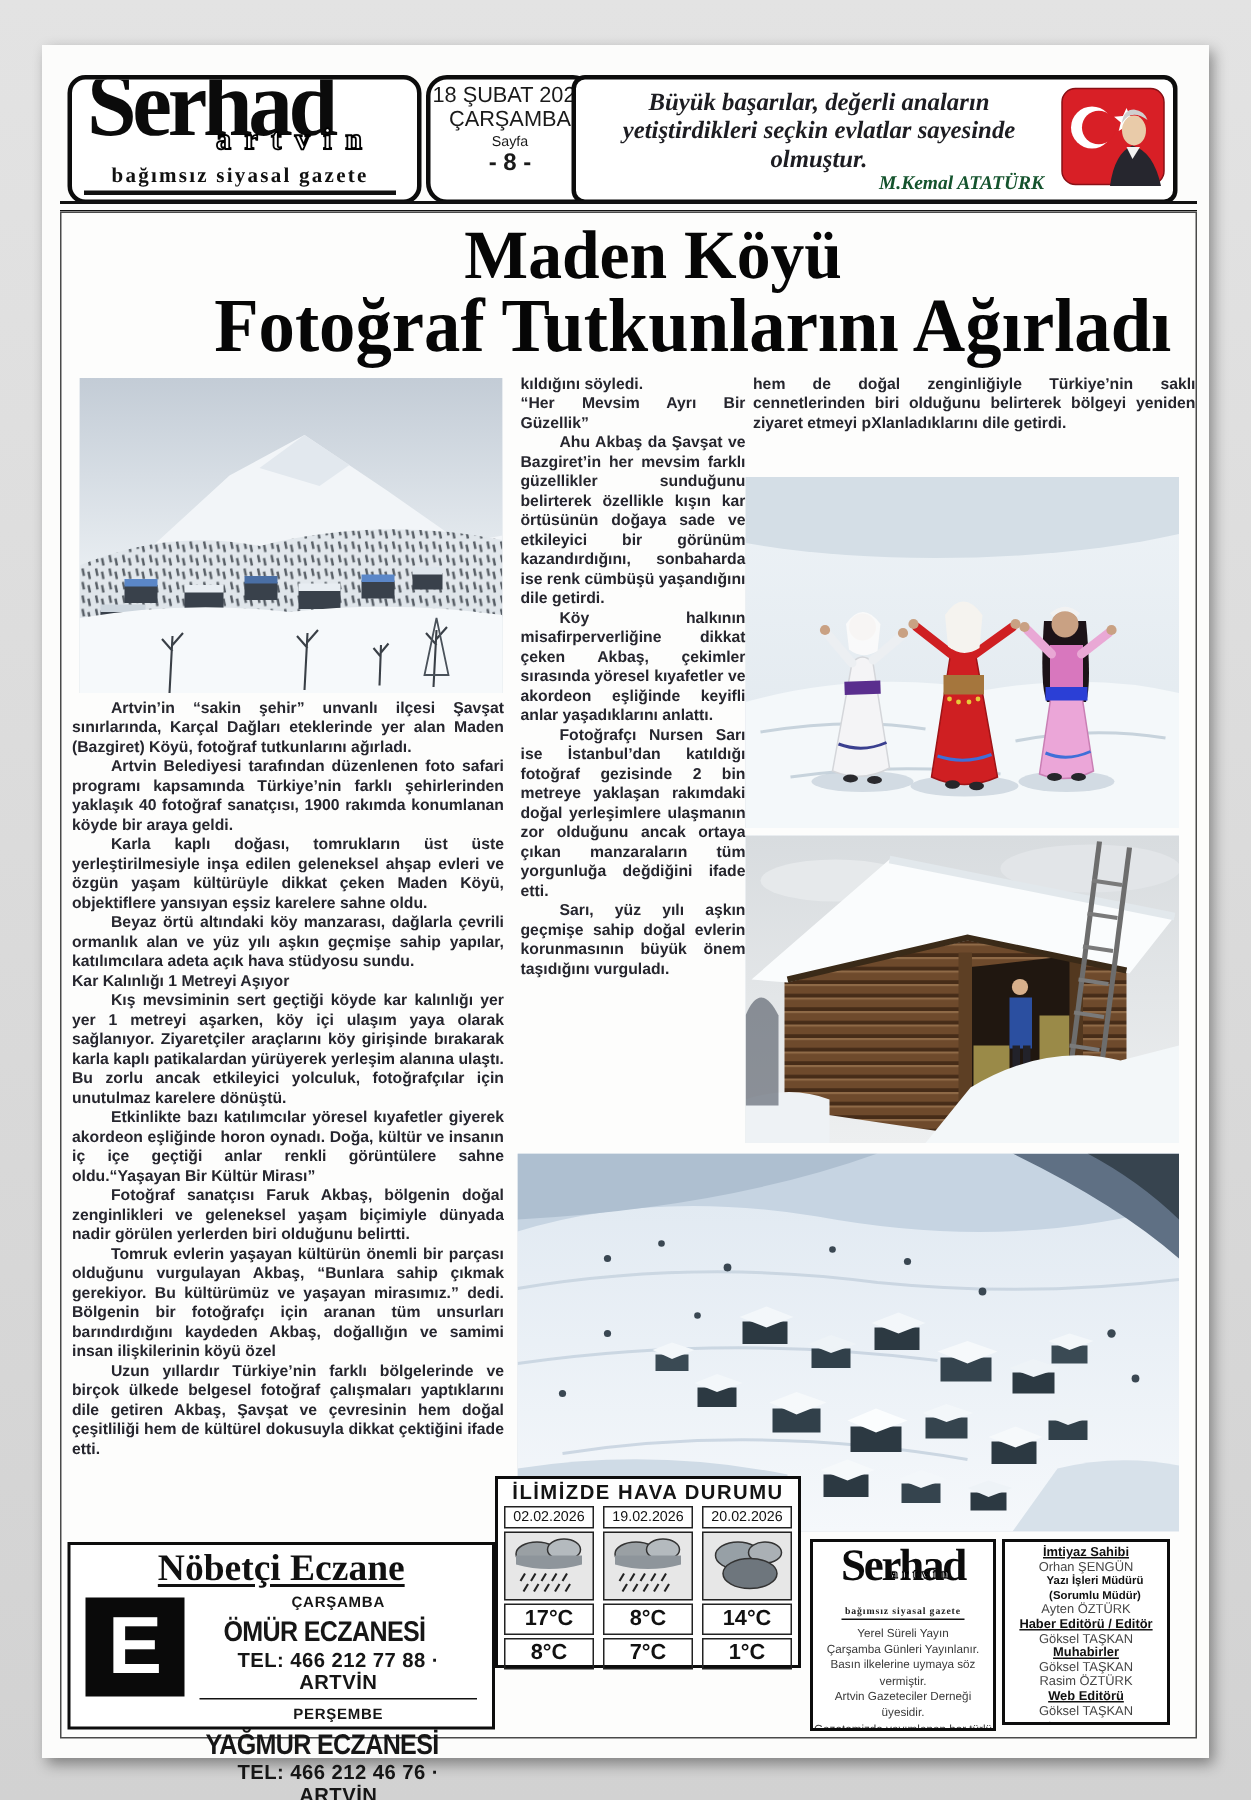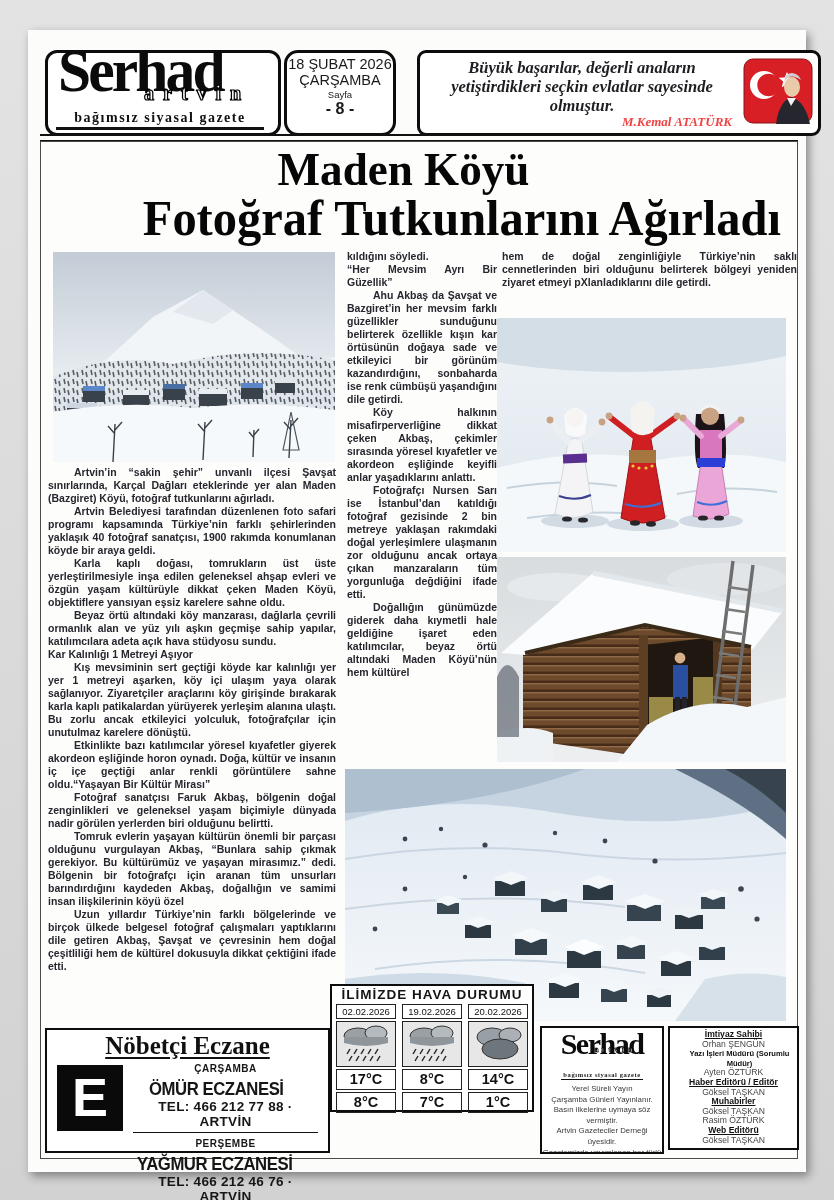--- a/index.html
+++ b/index.html
@@ -11,31 +11,31 @@
   
   .logo-box{left:45px;top:50px;width:230px;height:80px;border:3px solid #0c0c0c;border-radius:12px;background:#fff;overflow:hidden;}
   .logo-title{position:absolute;left:10px;top:-14px;font:700 62px/1 "Liberation Serif",serif;letter-spacing:-3px;color:#0b0b0b;transform:scaleX(.96);transform-origin:left;}
   .logo-region{position:absolute;left:96px;top:30px;font:700 20px/1 "Liberation Serif",serif;letter-spacing:9px;color:#fff;-webkit-text-stroke:1.2px #000;text-shadow:0 0 1px #000;}
   .logo-tagline{position:absolute;left:8px;bottom:3px;width:208px;font:700 14px/1 "Liberation Serif",serif;letter-spacing:1.5px;color:#111;border-bottom:3px solid #111;padding-bottom:2px;text-align:center;}
   .date-box{left:284px;top:50px;width:106px;height:80px;border:3px solid #0c0c0c;border-radius:14px;background:#fff;text-align:center;color:#1a1a1a;}
   .date-line1{margin-top:3px;font:400 14.5px/16px "Liberation Sans",sans-serif;}
   .date-line2{font:400 14.5px/17px "Liberation Sans",sans-serif;}
   .date-line3{font:400 9.5px/11px "Liberation Sans",sans-serif;}
   .date-line4{font:700 16px/17px "Liberation Sans",sans-serif;}
-  .quote-box{left:417px;top:50px;width:398px;height:80px;border:3px solid #0c0c0c;border-radius:9px;background:#fff;}
+  .quote-box{left:381px;top:50px;width:398px;height:80px;border:3px solid #0c0c0c;border-radius:9px;background:#fff;}
   .quote-text{position:absolute;left:12px;top:5px;width:300px;font:italic 700 16.5px/19px "Liberation Serif",serif;color:#1d1d22;text-align:center;}
-  .quote-author{position:absolute;left:12px;bottom:4px;width:300px;text-align:right;font:italic 700 13px/14px "Liberation Serif",serif;color:#ef4444;}
+  .quote-author{position:absolute;left:12px;bottom:4px;width:300px;text-align:right;font:italic 700 13px/14px "Liberation Serif",serif;color:#14532d;}
   .ataturk{position:absolute;right:5px;top:5px;width:70px;height:66px;}
   .head-rule{left:40px;top:134px;width:758px;height:4px;border-top:2px solid #111;border-bottom:1px solid #111;}
 
   
   .frame{left:40px;top:141px;width:756px;height:1016px;border:1px solid #4a4a4a;background:#fdfdfc;}
 
   
-  .headline{left:24px;top:146px;width:758px;text-align:center;color:#060606;font-family:"Liberation Serif",serif;font-weight:700;white-space:nowrap;}
+  .headline{left:56px;top:146px;width:758px;text-align:center;color:#060606;font-family:"Liberation Serif",serif;font-weight:700;white-space:nowrap;}
   .headline .l1{display:inline-block;font-size:46px;line-height:48px;transform:scaleX(.98);}
   .headline2{left:40px;top:192px;width:758px;text-align:right;color:#060606;font-family:"Liberation Serif",serif;font-weight:700;white-space:nowrap;}
   .headline2 .l2{display:inline-block;font-size:51px;line-height:52px;transform:scaleX(.95);}
 
   
   .bodytext{font:700 10.5px/13px "Liberation Sans",sans-serif;color:#26262e;text-align:justify;overflow:hidden;}
   .bodytext p{margin:0;text-indent:26px;}
   .bodytext p.noind{text-indent:0;}
   .bodytext p.subhead{text-indent:0;text-align:left;}
   .col1{left:48px;top:466px;width:288px;height:552px;}
@@ -75,21 +75,21 @@
 
   
   .infobox{left:540px;top:1026px;width:120px;height:124px;border:2px solid #0d0d0d;background:#fff;text-align:center;color:#222;overflow:hidden;}
   .mini-logo{position:relative;height:34px;margin-top:1px;}
   .mini-title{font:700 30px/30px "Liberation Serif",serif;letter-spacing:-1.5px;color:#0b0b0b;}
   .mini-region{position:absolute;left:52px;top:16px;font:700 9px/9px "Liberation Serif",serif;letter-spacing:3px;color:#fff;-webkit-text-stroke:.7px #000;text-shadow:0 0 1px #000;}
   .mini-tagline{font:700 6.5px/7px "Liberation Serif",serif;letter-spacing:.6px;border-bottom:1.5px solid #111;display:inline-block;padding:0 2px 1px;margin-top:0;}
   .info-lines{margin-top:3px;font:400 7.8px/10.6px "Liberation Sans",sans-serif;color:#3a3a3a;}
 
   
-  .imprint{left:668px;top:1026px;width:131px;height:124px;border:2px solid #0d0d0d;background:#fff;text-align:center;color:#2d2d2d;overflow:hidden;padding-top:2px;box-sizing:border-box;}
+  .imprint{left:668px;top:1026px;width:112px;height:124px;border:2px solid #0d0d0d;background:#fff;text-align:center;color:#2d2d2d;overflow:hidden;padding-top:2px;box-sizing:border-box;}
   .imp-role{font:700 8.6px/9.6px "Liberation Sans",sans-serif;color:#101010;}
   .imp-role.u{text-decoration:underline;}
   .imp-role.small{font-size:7.6px;margin-left:12px;}
   .imp-name{font:400 8.6px/9.6px "Liberation Sans",sans-serif;color:#454545;}
   .imp-foot{margin-top:2px;font:400 7.6px/8.8px "Liberation Sans",sans-serif;color:#4a4a4a;}
 </style>
 </head>
 <body>
 
 <div class="page">
@@ -411,21 +411,21 @@
     <p>Tomruk evlerin yaşayan kültürün önemli bir parçası olduğunu vurgulayan Akbaş, “Bunlara sahip çıkmak gerekiyor. Bu kültürümüz ve yaşayan mirasımız.” dedi. Bölgenin bir fotoğrafçı için aranan tüm unsurları barındırdığını kaydeden Akbaş, doğallığın ve samimi insan ilişkilerinin köyü özel</p>
     <p>Uzun yıllardır Türkiye’nin farklı bölgelerinde ve birçok ülkede belgesel fotoğraf çalışmaları yaptıklarını dile getiren Akbaş, Şavşat ve çevresinin hem doğal çeşitliliği hem de kültürel dokusuyla dikkat çektiğini ifade etti.</p>
   </div>
 
   <div class="abs bodytext col2">
     <p class="noind">kıldığını söyledi.</p>
     <p class="noind">“Her Mevsim Ayrı Bir Güzellik”</p>
     <p>Ahu Akbaş da Şavşat ve Bazgiret’in her mevsim farklı güzellikler sunduğunu belirterek özellikle kışın kar örtüsünün doğaya sade ve etkileyici bir görünüm kazandırdığını, sonbaharda ise renk cümbüşü yaşandığını dile getirdi.</p>
     <p>Köy halkının misafirperverliğine dikkat çeken Akbaş, çekimler sırasında yöresel kıyafetler ve akordeon eşliğinde keyifli anlar yaşadıklarını anlattı.</p>
     <p>Fotoğrafçı Nursen Sarı ise İstanbul’dan katıldığı fotoğraf gezisinde 2 bin metreye yaklaşan rakımdaki doğal yerleşimlere ulaşmanın zor olduğunu ancak ortaya çıkan manzaraların tüm yorgunluğa değdiğini ifade etti.</p>
-    <p>Doğallığın günümüzde giderek daha kıymetli hale geldiğine işaret eden katılımcılar, beyaz örtü altındaki Maden Köyü’nün hem kültürel</p>
+    <p>Sarı, yüz yılı aşkın geçmişe sahip doğal evlerin korunmasının büyük önem taşıdığını vurguladı.</p>
   </div>
 
   <div class="abs bodytext col3">
     <p class="noind">hem de doğal zenginliğiyle Türkiye’nin saklı cennetlerinden biri olduğunu belirterek bölgeyi yeniden ziyaret etmeyi pXlanladıklarını dile getirdi.</p>
   </div>
 
   <div class="abs pharm">
     <div class="pharm-title">Nöbetçi Eczane</div>
     <div class="pharm-row">
       <div class="e-logo">E</div>

